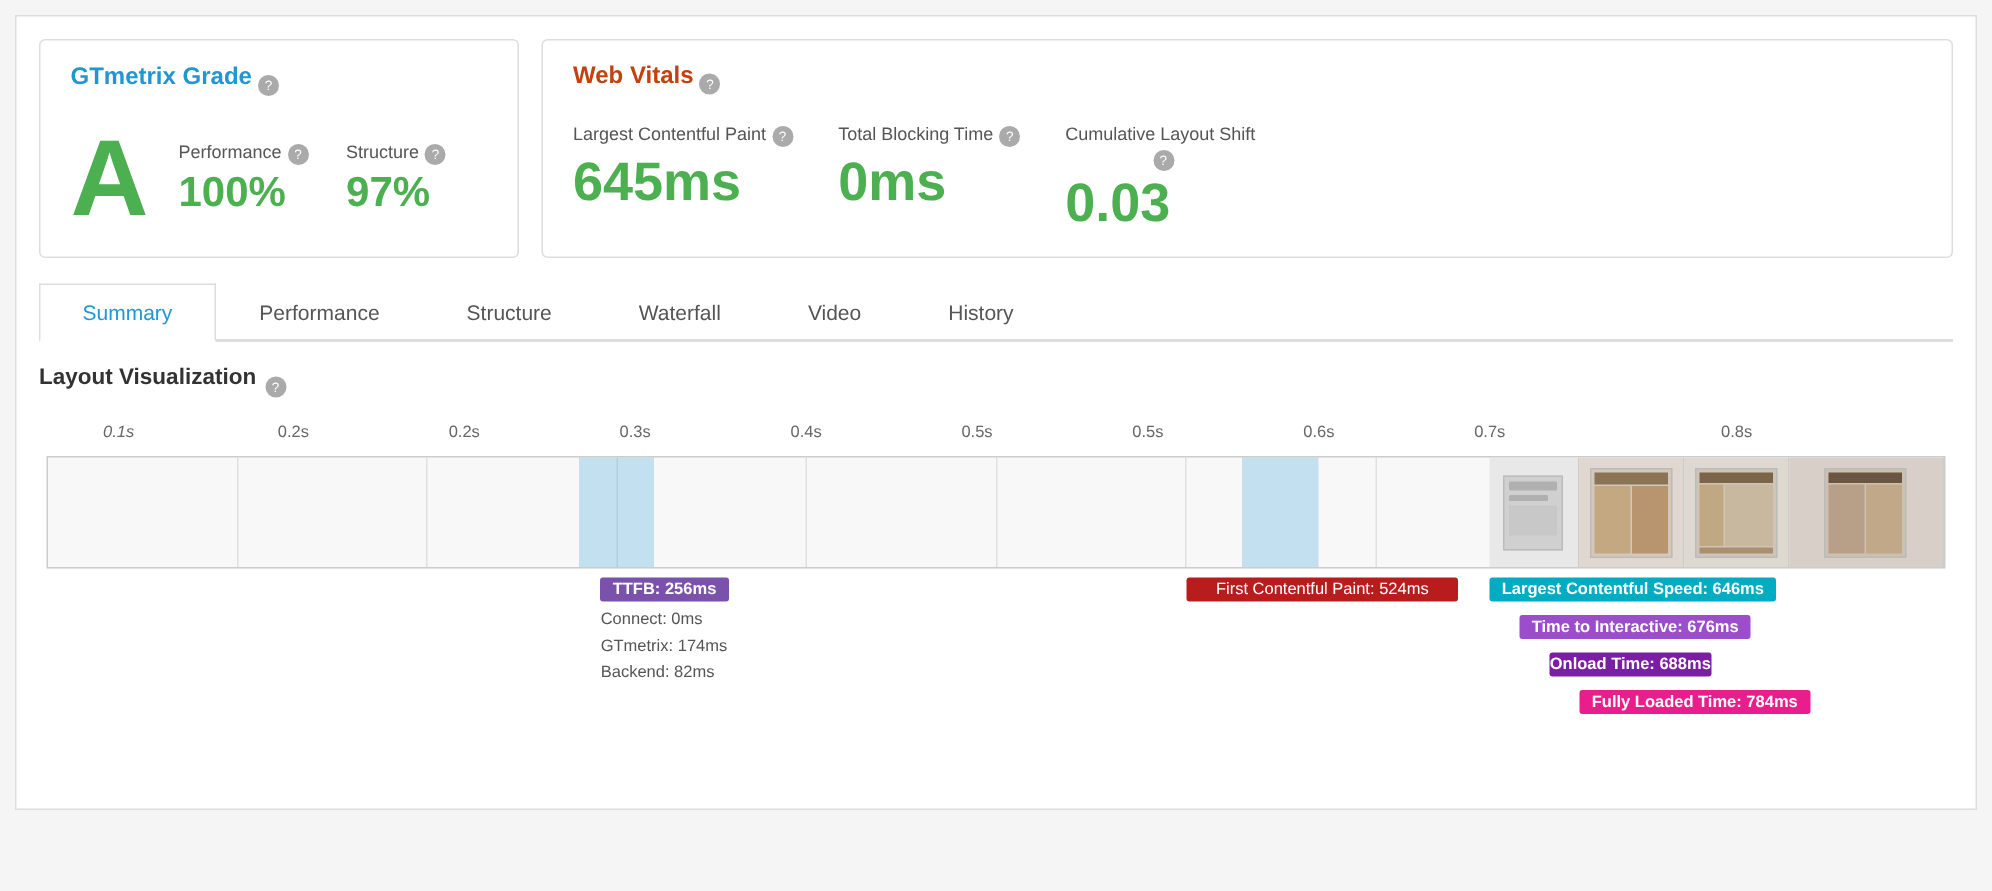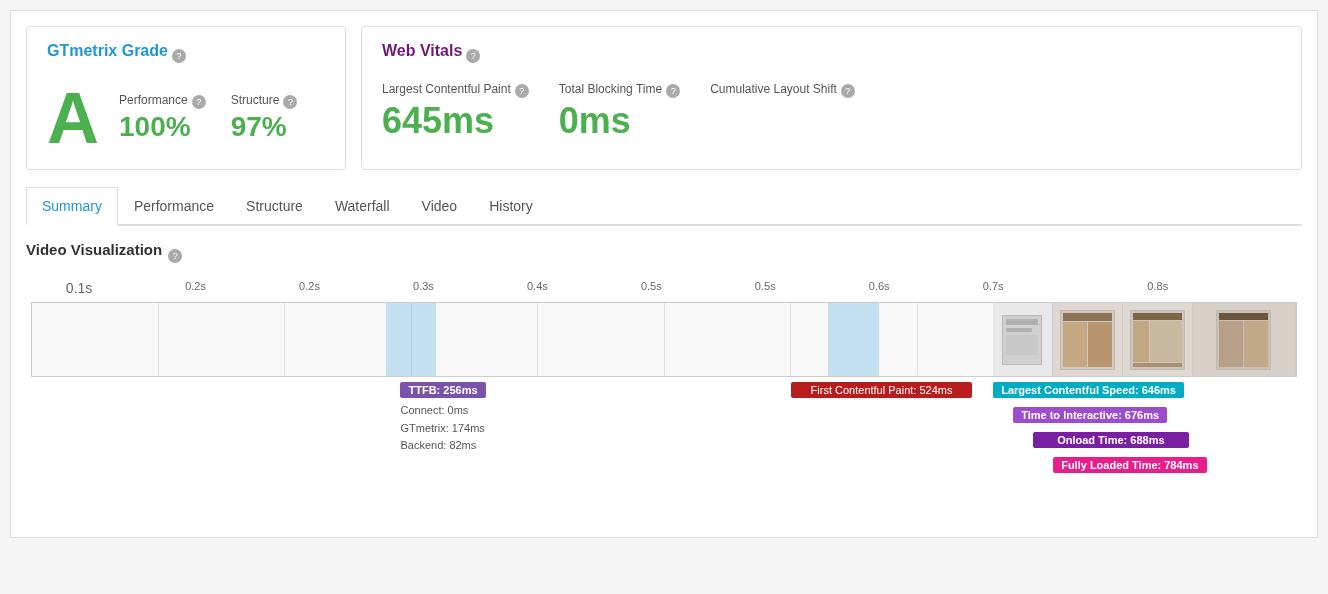--- a/index.html
+++ b/index.html
@@ -15,29 +15,29 @@
     .grade-box { display: flex; align-items: center; gap: 20px; }
     .grade-letter { font-size: 72px; color: #4caf50; font-weight: bold; line-height: 1; }
     .grade-metrics { display: flex; gap: 25px; }
     .metric-item { display: flex; flex-direction: column; }
     .metric-label { font-size: 12px; color: #555; margin-bottom: 4px; }
     .metric-value { font-size: 28px; color: #4caf50; font-weight: bold; }
     .help-icon { display: inline-block; width: 14px; height: 14px; border-radius: 50%; background: #aaa; color: #fff; font-size: 9px; text-align: center; line-height: 14px; cursor: pointer; margin-left: 4px; }
 
     
     .vitals-section { border: 1px solid #ddd; border-radius: 4px; padding: 15px 20px; flex: 1; }
-    .vitals-title { font-size: 16px; color: #701a75; font-weight: bold; margin-bottom: 10px; }
+    .vitals-title { font-size: 16px; color: #c2410c; font-weight: bold; margin-bottom: 10px; }
     .vitals-grid { display: flex; gap: 30px; }
     .vital-item { display: flex; flex-direction: column; }
     .vital-label { font-size: 12px; color: #555; margin-bottom: 4px; }
     .vital-value { font-size: 36px; color: #4caf50; font-weight: bold; }
 
     
     .tabs { display: flex; border-bottom: 2px solid #ddd; margin-bottom: 15px; }
-    .tab { padding: 10px 15px; cursor: pointer; font-size: 14px; color: #555; border: 1px solid transparent; border-bottom: none; position: relative; top: 2px; }
+    .tab { padding: 10px 28px; cursor: pointer; font-size: 14px; color: #555; border: 1px solid transparent; border-bottom: none; position: relative; top: 2px; }
     .tab.active { color: #2196d3; border-color: #ddd; border-bottom: 2px solid #fff; background: #fff; }
 
     
     .section-title { font-size: 15px; font-weight: bold; color: #333; margin-bottom: 12px; }
 
     .timeline-container { position: relative; padding: 0 5px; }
 
     .timeline-track { position: relative; height: 80px; background: #f9f9f9; border: 1px solid #e0e0e0; overflow: hidden; }
   </style>
 </head>
@@ -89,49 +89,50 @@
           <span class="vital-value">645ms</span>
         </div>
         <div class="vital-item">
           <div style="display:flex;align-items:center;">
             <span class="vital-label">Total Blocking Time</span>
             <span class="help-icon">?</span>
           </div>
           <span class="vital-value">0ms</span>
         </div>
         <div class="vital-item">
-          <div style="display:flex;align-items:center;">
+          <div style="display:flex;align-items:center;flex-direction:column;">
             <span class="vital-label">Cumulative Layout Shift</span>
             <span class="help-icon">?</span>
           </div>
+          <span class="vital-value">0.03</span>
         </div>
       </div>
     </div>
 
   </div>
 
   <div class="tabs">
     <div class="tab active">Summary</div>
     <div class="tab">Performance</div>
     <div class="tab">Structure</div>
     <div class="tab">Waterfall</div>
     <div class="tab">Video</div>
     <div class="tab">History</div>
   </div>
 
   <div>
     <div style="display:flex;align-items:center;margin-bottom:10px;">
-      <span class="section-title">Video Visualization</span>
+      <span class="section-title">Layout Visualization</span>
       <span class="help-icon" style="margin-left:6px;">?</span>
     </div>
 
     <div class="timeline-container">
 
       <div style="display:flex; margin-bottom:4px; padding-left: 0px; position:relative; height:18px;">
-        <span style="position:absolute; left:3.8%; font-size:14px; color:#666; transform:translateX(-50%);">0.1s</span>
+        <span style="position:absolute; left:3.8%; font-size:11px; color:#666; transform:translateX(-50%);font-style:italic;">0.1s</span>
         <span style="position:absolute; left:13%; font-size:11px; color:#666; transform:translateX(-50%);">0.2s</span>
         <span style="position:absolute; left:22%; font-size:11px; color:#666; transform:translateX(-50%);">0.2s</span>
         <span style="position:absolute; left:31%; font-size:11px; color:#666; transform:translateX(-50%);">0.3s</span>
         <span style="position:absolute; left:40%; font-size:11px; color:#666; transform:translateX(-50%);">0.4s</span>
         <span style="position:absolute; left:49%; font-size:11px; color:#666; transform:translateX(-50%);">0.5s</span>
         <span style="position:absolute; left:58%; font-size:11px; color:#666; transform:translateX(-50%);">0.5s</span>
         <span style="position:absolute; left:67%; font-size:11px; color:#666; transform:translateX(-50%);">0.6s</span>
         <span style="position:absolute; left:76%; font-size:11px; color:#666; transform:translateX(-50%);">0.7s</span>
         <span style="position:absolute; left:89%; font-size:11px; color:#666; transform:translateX(-50%);">0.8s</span>
       </div>
@@ -215,21 +216,21 @@
 
         <div style="position:absolute;left:76%;top:0;">
           <span style="display:inline-block;background:#00acc1;color:#fff;font-size:11px;font-weight:bold;padding:2px 8px;border-radius:2px;">Largest Contentful Speed: 646ms</span>
         </div>
 
         <div style="position:absolute;left:76%;top:25px;">
           <span style="display:inline-block;background:#9c4dcc;color:#fff;font-size:11px;font-weight:bold;padding:2px 8px;border-radius:2px;margin-left:20px;">Time to Interactive: 676ms</span>
         </div>
 
         <div style="position:absolute;left:76%;top:50px;">
-          <span style="display:inline-block;background:#7b1fa2;color:#fff;font-size:11px;font-weight:bold;padding:2px 24px;border-radius:2px;margin-left:40px;">Onload Time: 688ms</span>
+          <span style="display:inline-block;background:#7b1fa2;color:#fff;font-size:11px;font-weight:bold;padding:2px 0;border-radius:2px;margin-left:40px;">Onload Time: 688ms</span>
         </div>
 
         <div style="position:absolute;left:76%;top:75px;">
           <span style="display:inline-block;background:#e91e8c;color:#fff;font-size:11px;font-weight:bold;padding:2px 8px;border-radius:2px;margin-left:60px;">Fully Loaded Time: 784ms</span>
         </div>
       </div>
 
     </div>
   </div>
 

